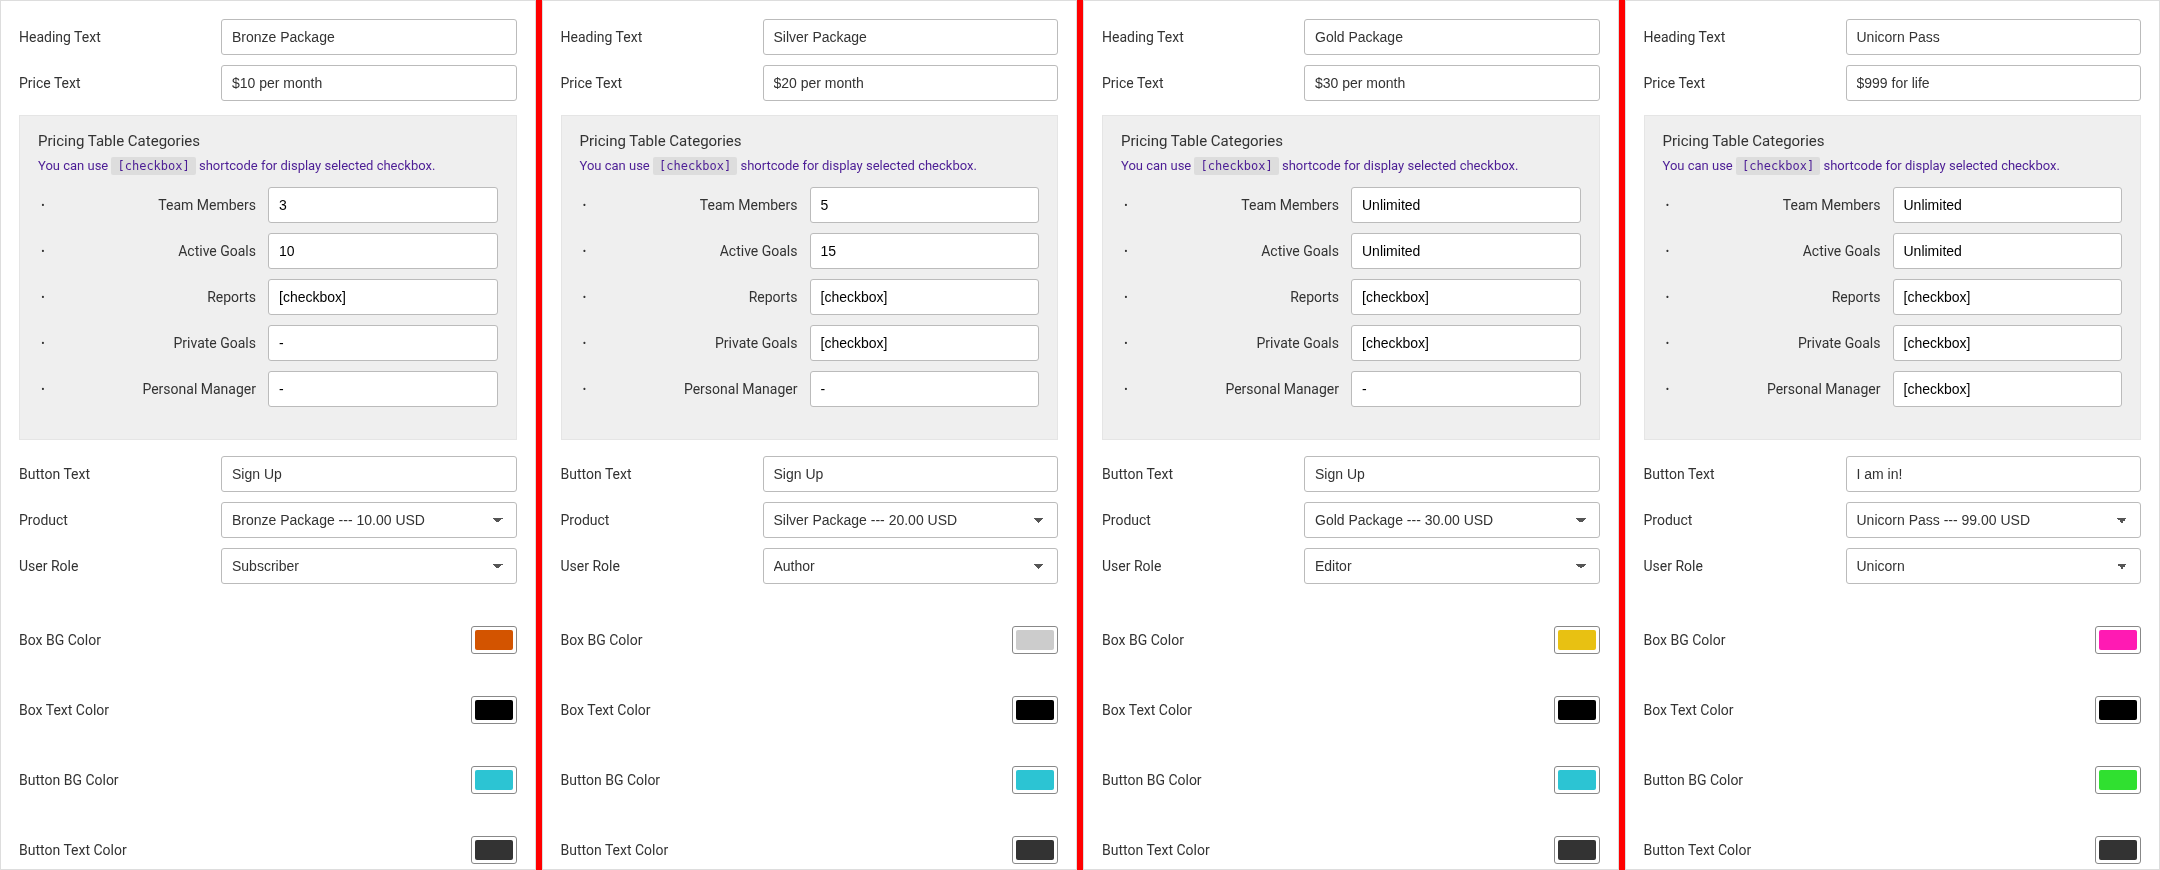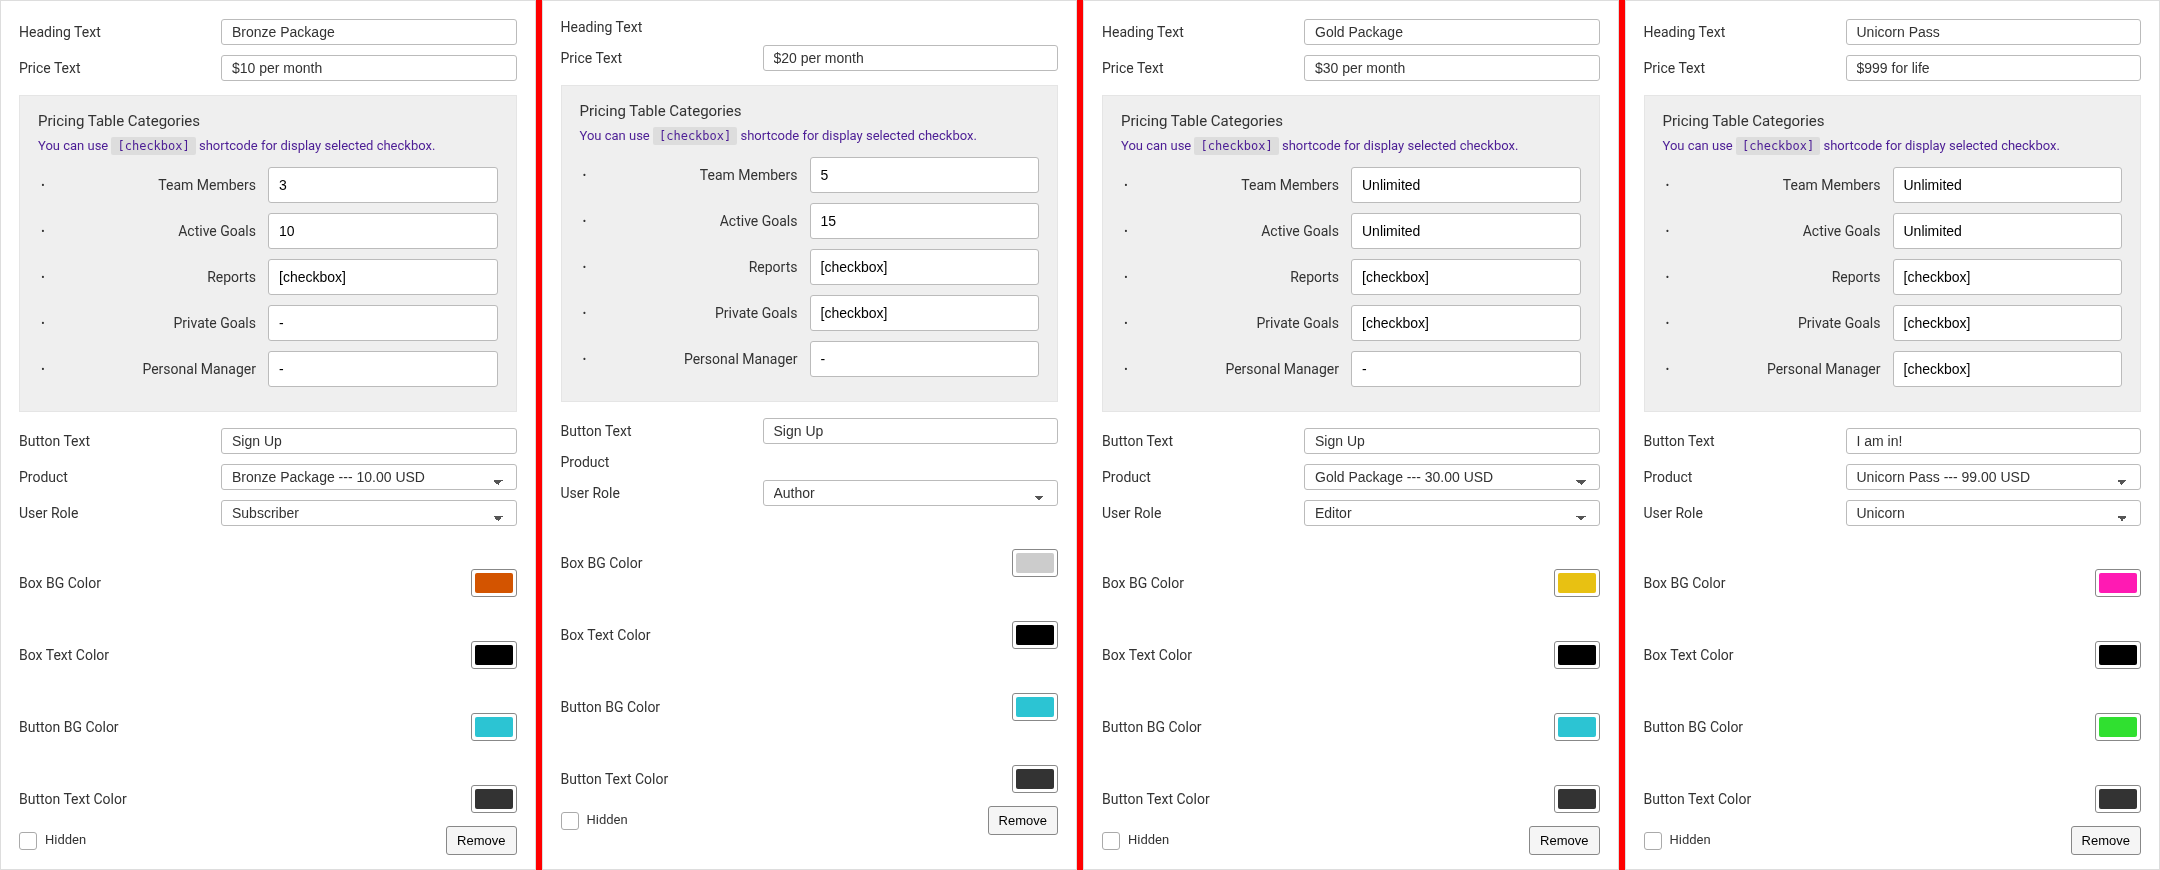--- a/index.html
+++ b/index.html
@@ -36,21 +36,21 @@
     align-items: center;
     gap: 12px;
   }
   .row > label, .row > .lbl {
     flex: 0 0 190px;
     font-size: 14px;
     color: #333;
   }
   .row > input[type=text], .row > select {
     flex: 1;
-    height: 26px;
+    height: 36px;
     padding: 4px 10px;
     font-size: 14px;
     border: 1px solid #bbb;
     border-radius: 3px;
     background: #fff;
     color: #333;
   }
   .row > select {
     appearance: none;
     background-image:
@@ -58,21 +58,21 @@
       linear-gradient(135deg, #555 50%, transparent 50%);
     background-position: calc(100% - 18px) 15px, calc(100% - 13px) 15px;
     background-size: 5px 5px, 5px 5px;
     background-repeat: no-repeat;
     padding-right: 30px;
   }
 
   .cat-box {
     background: #efefef;
     border: 1px solid #e5e5e5;
-    padding: 16px 18px 24px 18px;
+    padding: 16px 18px 32px 18px;
     margin: 4px 0 6px 0;
   }
   .cat-title {
     font-size: 15px;
     margin-bottom: 8px;
   }
   .cat-sub {
     font-size: 13px;
     color: #4c1d95;
     margin-bottom: 14px;
@@ -254,20 +254,21 @@
           <input type="checkbox" style="">
           <span>Hidden</span>
         </label>
         <button class="btn">Remove</button>
       </div>
     </div>
     <div class="sep"></div>
     <div class="col">
       <div class="row">
         <label>Heading Text</label>
+        <input type="text" value="Silver Package" style="">
       </div>
       <div class="row">
         <label>Price Text</label>
         <input type="text" value="$20 per month" style="">
       </div>
       <div class="cat-box">
         <div class="cat-title">Pricing Table Categories</div>
         <div class="cat-sub"><span>You can use </span><code>[checkbox]</code><span> shortcode for display selected checkbox.</span></div>
         <div class="cat-list">
           <div class="cat-row">
@@ -296,20 +297,21 @@
             <input type="text" value="-" style="">
           </div>
         </div>
       </div>
       <div class="row">
         <label>Button Text</label>
         <input type="text" value="Sign Up" style="">
       </div>
       <div class="row">
         <label>Product</label>
+        <select><option>Silver Package --- 20.00 USD</option></select>
       </div>
       <div class="row">
         <label>User Role</label>
         <select><option>Author</option></select>
       </div>
       <div class="color-row">
         <span class="lbl">Box BG Color</span>
         <div class="swatch">
           <div class="ink" style="background: rgb(204, 204, 204);"></div>
         </div>

